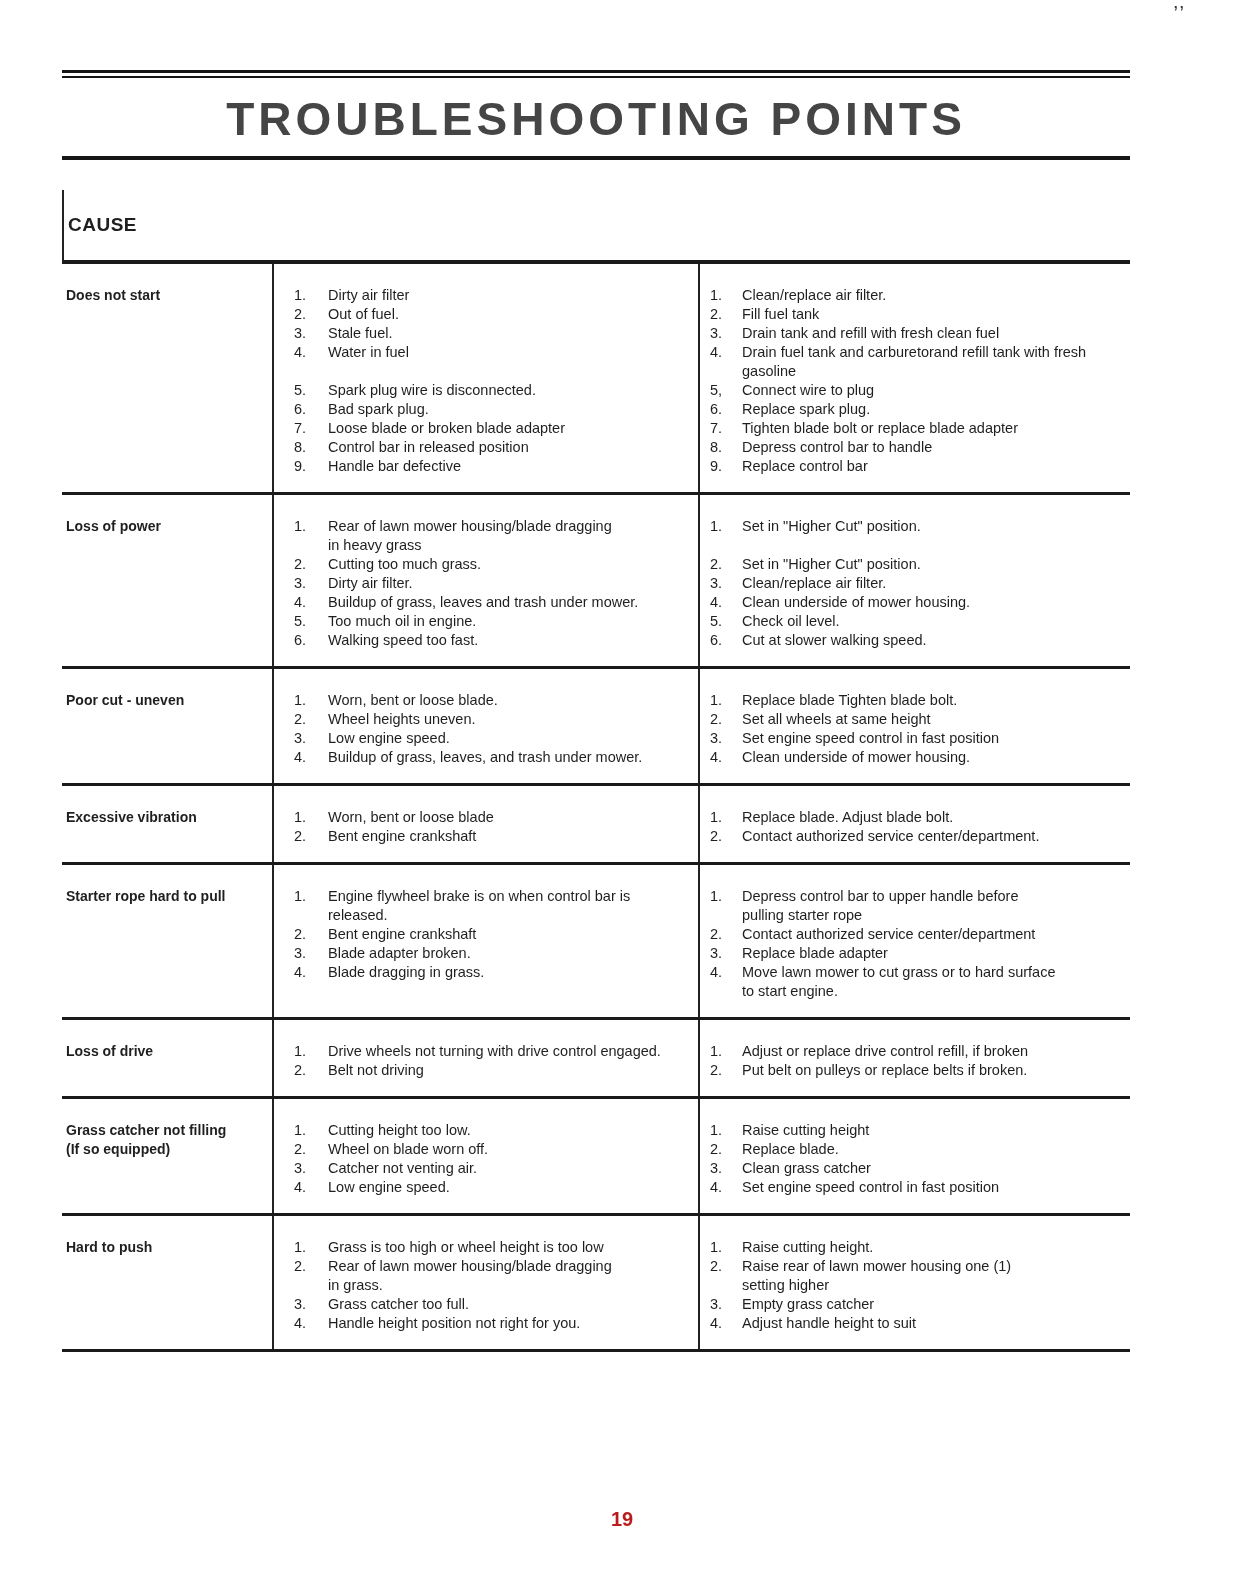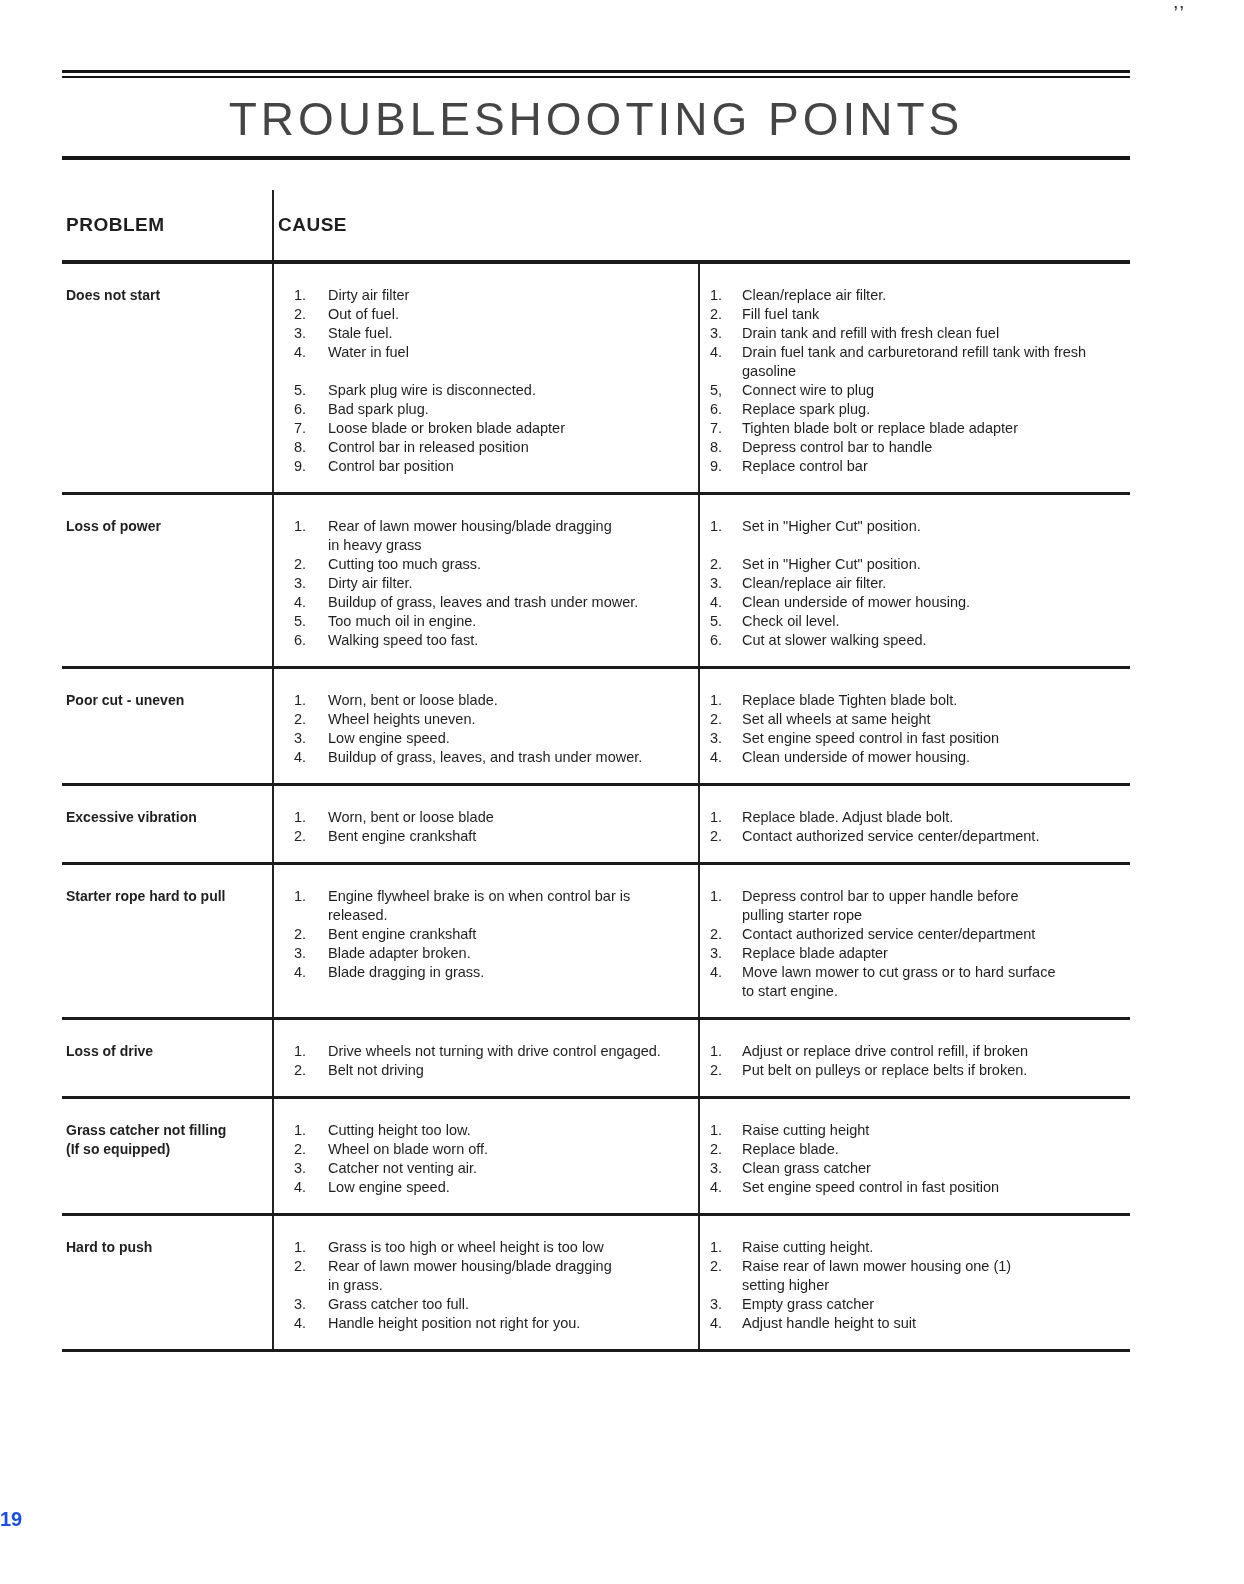--- a/index.html
+++ b/index.html
@@ -21,21 +21,21 @@
   .top-rule{
     margin-top:70px;
     height:3px;
     border-top:3px solid #161616;
     border-bottom:2px solid #161616;
   }
   h1.title{
     margin:14px 0 10px 0;
     text-align:center;
     font-size:46px;
-    font-weight:400;
+    font-weight:700;
     letter-spacing:4px;
     color:#454545;
   }
   .title-rule{
     height:0;
     border-top:4px solid #161616;
   }
   .table{
     margin-top:30px;
   }
@@ -85,42 +85,41 @@
   }
   .cause-col .item{grid-template-columns:34px 1fr;}
   .correction-col .item{grid-template-columns:32px 1fr;}
   .item.gap{margin-top:19px;}
   .num{color:#1f1f1f;}
   .txt{white-space:pre-line;}
   .page-number{
     position:absolute;
     left:0;right:0;
     top:1508px;
-    text-align:left;
+    text-align:center;
     font-size:20px;
     font-weight:700;
-    color:#1d4ed8;
+    color:#b91c1c;
   }
 </style>
 </head>
 <body>
 
 <div class="page">
   <div class="artifact">’’</div>
 
   <div class="content">
     <div class="top-rule"></div>
 
     <h1 class="title">TROUBLESHOOTING POINTS</h1>
 
     <div class="title-rule"></div>
 
     <div class="table">
       <div class="row header-row">
-        <div class="cell problem-col">PROBLEM</div>
         <div class="cell cause-col">CAUSE</div>
       </div>
       <div id="table-body">
           <div class="row">
             <div class="cell problem-col">
               <div class="problem-text">Does not start</div>
             </div>
             <div class="cell list-cell cause-col">
               <div class="item">
                 <span class="num">1.</span>
@@ -149,21 +148,21 @@
               <div class="item">
                 <span class="num">7.</span>
                 <span class="txt">Loose blade or broken blade adapter</span>
               </div>
               <div class="item">
                 <span class="num">8.</span>
                 <span class="txt">Control bar in released position</span>
               </div>
               <div class="item">
                 <span class="num">9.</span>
-                <span class="txt">Control bar position</span>
+                <span class="txt">Handle bar defective</span>
               </div>
             </div>
             <div class="cell list-cell correction-col">
               <div class="item">
                 <span class="num">1.</span>
                 <span class="txt">Clean/replace air filter.</span>
               </div>
               <div class="item">
                 <span class="num">2.</span>
                 <span class="txt">Fill fuel tank</span>

